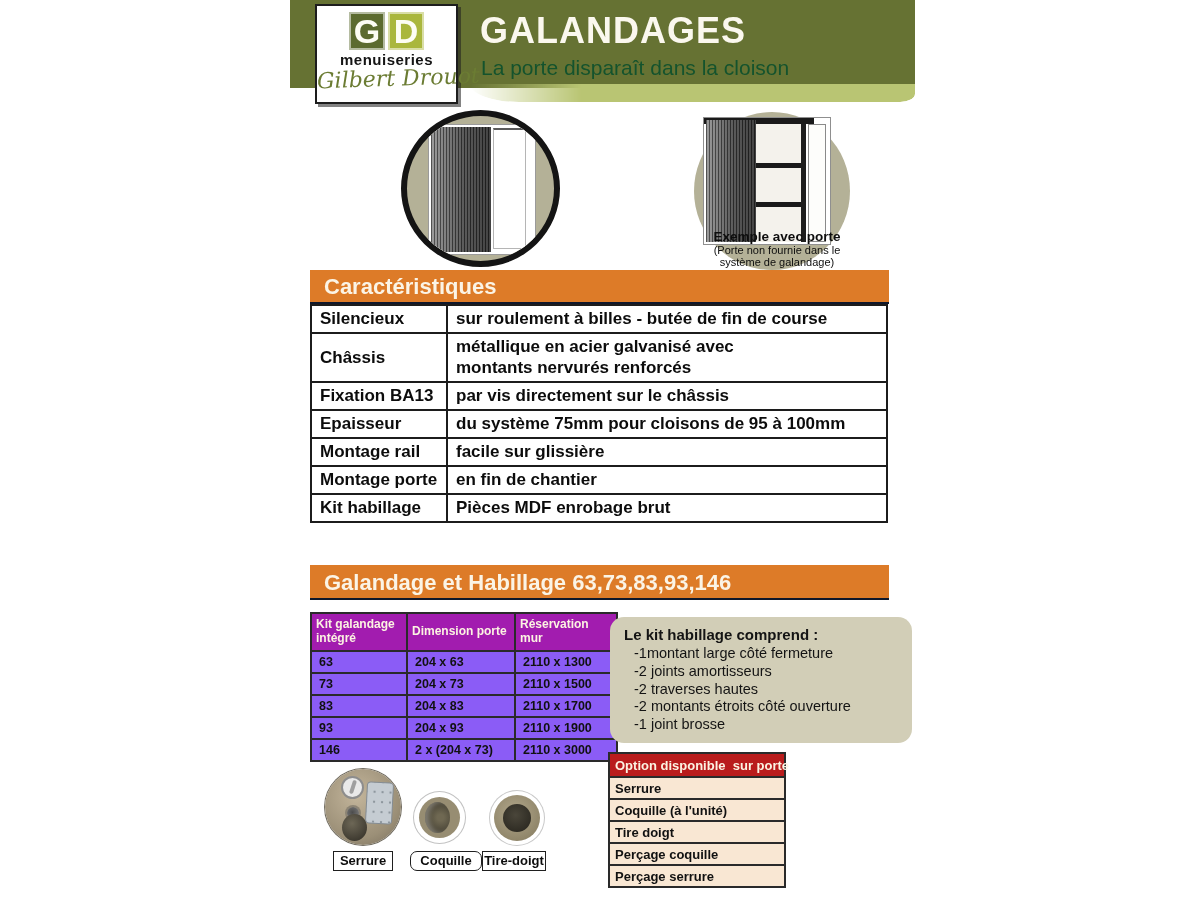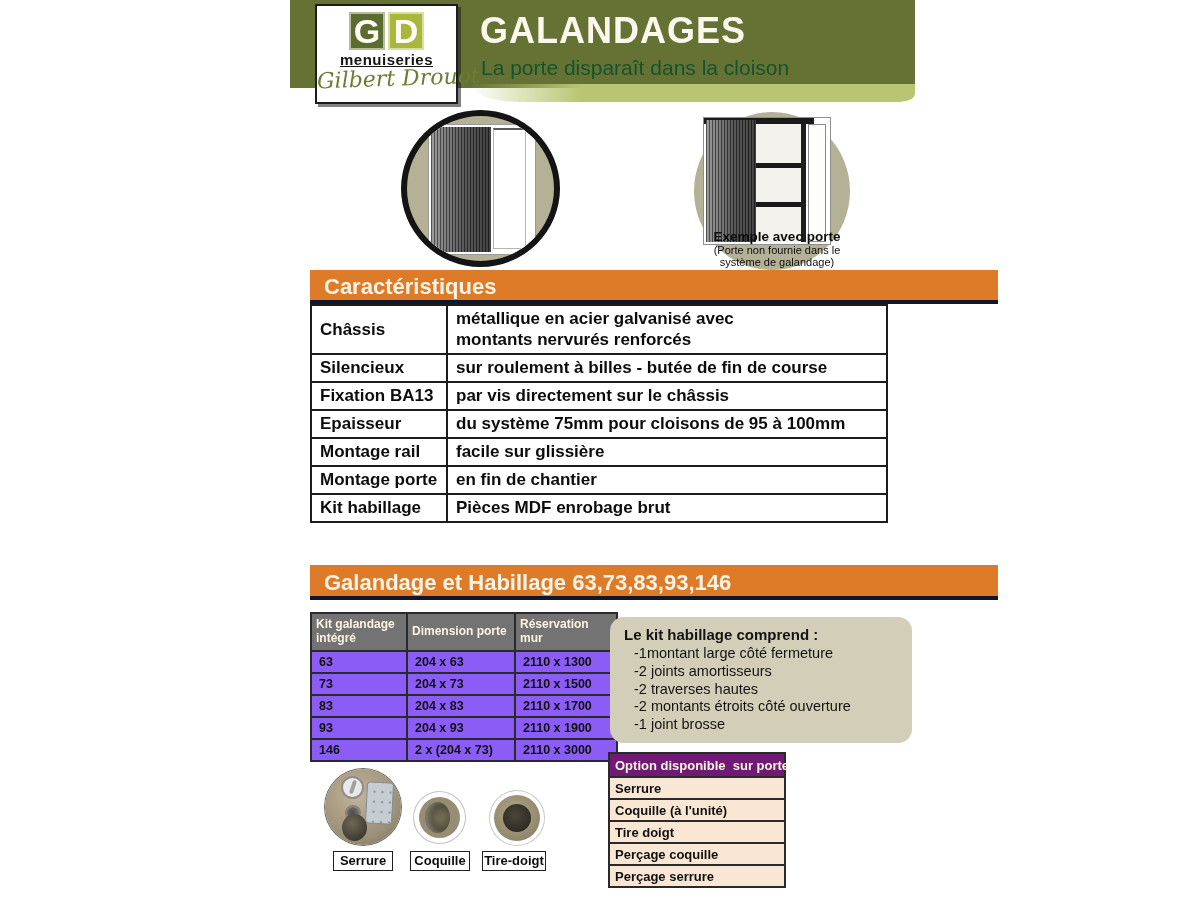--- a/index.html
+++ b/index.html
@@ -13,21 +13,21 @@
               -webkit-mask-image:linear-gradient(90deg,transparent,#000 25%);
               mask-image:linear-gradient(90deg,transparent,#000 25%);}
   .logo-box{position:absolute;left:315px;top:4px;width:143px;height:100px;background:#fff;
             border:2px solid #1d1d1d;box-shadow:3px 3px 0 rgba(30,30,30,.55);box-sizing:border-box;text-align:center;}
   .logo-squares{margin-top:6px;display:flex;justify-content:center;gap:3px;}
   .sq{width:36px;height:38px;display:flex;align-items:center;justify-content:center;
       color:#fdfdf4;font-size:34px;font-weight:700;line-height:1;
       box-shadow:inset 0 0 0 2px rgba(255,255,255,.55);}
   .sq-g{background:#5c6b2f;}
   .sq-d{background:#aab73d;}
-  .logo-line{font-size:15px;font-weight:700;color:#151515;letter-spacing:.5px;margin-top:1px;text-decoration:underline;}
+  .logo-line{font-size:15px;font-weight:700;color:#151515;letter-spacing:.5px;margin-top:1px;}
   .logo-sig{font-family:"DejaVu Serif", serif;font-style:italic;font-size:22px;color:#6b7c33;
             transform:rotate(-2deg);margin-top:-2px;white-space:nowrap;}
   .hdr-title{position:absolute;left:480px;top:10px;color:#fbf8ee;font-size:36px;font-weight:700;letter-spacing:1px;}
   .hdr-sub{position:absolute;left:481px;top:56px;color:#14532d;font-size:21px;font-weight:400;}
 
   
   .circle-left{position:absolute;left:401px;top:110px;width:147px;height:145px;border:6px solid #141414;
                border-radius:50%;background:#b4b197;overflow:hidden;}
   .door1{position:absolute;left:22px;top:9px;width:106px;height:129px;background:#fff;box-shadow:0 0 0 1px #9a9a9a;}
   .stripes{background-image:repeating-linear-gradient(90deg,rgba(0,0,0,.45) 0 1px,rgba(255,255,255,.08) 1px 3px),
@@ -40,51 +40,51 @@
   .door2-top{position:absolute;left:0;top:0;right:16px;height:6px;background:#1a1a1a;}
   .door2-panel{position:absolute;left:2px;top:2px;bottom:2px;width:50px;}
   .door2-grid{position:absolute;left:52px;top:6px;bottom:2px;right:24px;background:#f4f2ec;border-right:5px solid #1e1e1e;}
   .door2-bar{position:absolute;left:0;right:0;height:5px;background:#1a1a1a;}
   .door2-jamb{position:absolute;right:4px;top:6px;bottom:2px;width:16px;background:#fdfdfb;border:1px solid #8a8a8a;}
   .hero-caption{position:absolute;left:688px;top:229px;width:178px;text-align:center;color:#0d0d0d;}
   .hero-caption .t1{font-size:13.5px;font-weight:700;}
   .hero-caption .t2{font-size:11px;line-height:1.1;}
 
   
-  .banner{position:absolute;left:310px;width:688px;background:#dd7b28;color:#fbf4e6;font-weight:700;
-          box-sizing:border-box;border-bottom:4px solid #0f172a;}
+  .banner{position:absolute;left:310px;width:579px;background:#dd7b28;color:#fbf4e6;font-weight:700;
+          box-sizing:border-box;border-bottom:2px solid #0f172a;}
   .banner1{top:270px;height:34px;font-size:22px;padding:4px 0 0 14px;}
   .banner2{top:565px;height:35px;font-size:22px;padding:5px 0 0 14px;}
 
   
   .char-table{position:absolute;left:310px;top:304px;width:578px;border-collapse:collapse;table-layout:fixed;}
   .char-table td{border:2px solid #1c1c1c;font-size:17px;font-weight:700;color:#0c0c0c;
                  padding:2px 6px 2px 8px;line-height:1.25;background:#fff;}
   .char-table td.c-label{width:120px;}
   .char-table td.c-value{white-space:pre-line;}
   .char-table tr{height:28px;}
 
   
   .kit-table{position:absolute;left:310px;top:612px;width:288px;border-collapse:collapse;table-layout:fixed;}
-  .kit-table th{background:#737373;color:#fcf3e2;font-size:12px;font-weight:700;text-align:left;
+  .kit-table th{background:#a21caf;color:#fcf3e2;font-size:12px;font-weight:700;text-align:left;
                 border:2px solid #2a2a2a;padding:2px 4px;line-height:1.15;height:32px;vertical-align:middle;}
   .kit-table td{background:#8b5cf6;border:2px solid #2a2a2a;font-size:12.5px;font-weight:700;color:#111;
                 padding:2px 4px 2px 7px;height:16px;}
   .kit-c1{width:86px;} .kit-c2{width:98px;} .kit-c3{width:92px;}
 
   
   .kit-box{position:absolute;left:610px;top:617px;width:302px;height:126px;background:#d2ceb7;
            border-radius:14px;box-sizing:border-box;padding:9px 10px 0 14px;color:#141414;}
   .kit-box .kb-title{font-size:15px;font-weight:700;margin-bottom:2px;}
   .kit-box ul{list-style:none;margin:0;padding:0 0 0 10px;}
   .kit-box li{font-size:14.5px;font-weight:400;line-height:1.23;}
 
   
   .opt-table{position:absolute;left:608px;top:752px;width:178px;border-collapse:collapse;table-layout:fixed;}
-  .opt-table th{background:#701a75;color:#fcf3e2;font-size:13px;font-weight:700;text-align:left;
+  .opt-table th{background:#b91c1c;color:#fcf3e2;font-size:13px;font-weight:700;text-align:left;
                 border:2px solid #2a2a2a;padding:2px 5px;height:18px;white-space:pre;}
   .opt-table td{background:#f9e7d3;border:2px solid #2a2a2a;font-size:13px;font-weight:700;color:#111;
                 padding:2px 5px;height:16px;}
 
   
   .hw-circle{position:absolute;border-radius:50%;}
   .hw1{left:325px;top:769px;width:76px;height:76px;overflow:hidden;
        background:radial-gradient(circle at 42% 35%,#c3b59b,#9b8f77 65%,#776d5b);box-shadow:0 0 0 1px #6f6a5e;}
   .hw1-knob{position:absolute;left:16px;top:7px;width:23px;height:23px;border-radius:50%;
             background:#e9e9e9;border:2px solid #8d8d8d;box-sizing:border-box;}
@@ -103,21 +103,21 @@
             background:radial-gradient(circle at 62% 50%,#6f6852 15%,#524d3d 55%,#3a362b);
             box-shadow:inset 4px 0 4px rgba(255,255,255,.28);}
   .hw3{left:490px;top:791px;width:54px;height:54px;background:#fff;box-shadow:0 0 0 1px #c9c9c9;}
   .hw3-ring{position:absolute;inset:4px;border-radius:50%;
             background:radial-gradient(circle at 45% 40%,#b3a88c,#8e8468 75%);}
   .hw3-hole{position:absolute;inset:13px;border-radius:50%;
             background:radial-gradient(circle at 45% 40%,#4a463a,#2e2b23 75%);}
   .hw-label{position:absolute;top:851px;background:#fff;border:1.5px solid #1f1f1f;font-size:13px;font-weight:700;
             color:#0d0d0d;text-align:center;padding:1px 0 2px;box-sizing:border-box;}
   .hwl1{left:333px;width:60px;}
-  .hwl2{left:410px;width:60px;}
+  .hwl2{left:410px;width:72px;border-radius:7px;}
   .hwl3{left:482px;width:64px;}
 </style>
 </head>
 <body>
 
 <div class="page">
 
   <div class="band"></div>
   <div class="band-light"></div>
 
@@ -153,28 +153,28 @@
   <div class="hero-caption">
     <div class="t1">Exemple avec porte</div>
     <div class="t2">(Porte non fournie dans le</div>
     <div class="t2">système de galandage)</div>
   </div>
 
   <div class="banner banner1">Caractéristiques</div>
 
   <table class="char-table">
     <tbody>
-        <tr style="height:48px">
+        <tr>
+      <td class="c-label">Silencieux</td>
+      <td class="c-value">sur roulement à billes - butée de fin de course</td>
+    </tr>
+    <tr style="height:48px">
       <td class="c-label">Châssis</td>
       <td class="c-value">métallique en acier galvanisé avec
 montants nervurés renforcés</td>
-    </tr>
-    <tr>
-      <td class="c-label">Silencieux</td>
-      <td class="c-value">sur roulement à billes - butée de fin de course</td>
     </tr>
     <tr>
       <td class="c-label">Fixation BA13</td>
       <td class="c-value">par vis directement sur le châssis</td>
     </tr>
     <tr>
       <td class="c-label">Epaisseur</td>
       <td class="c-value">du système 75mm pour cloisons de 95 à 100mm</td>
     </tr>
     <tr>

